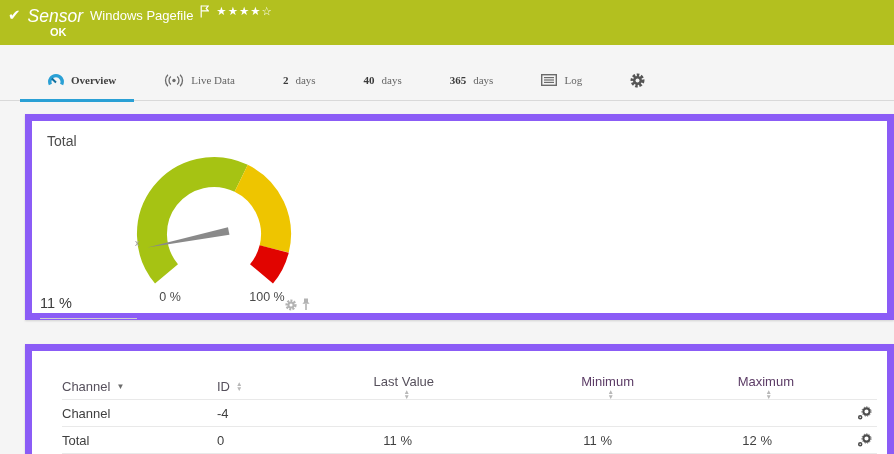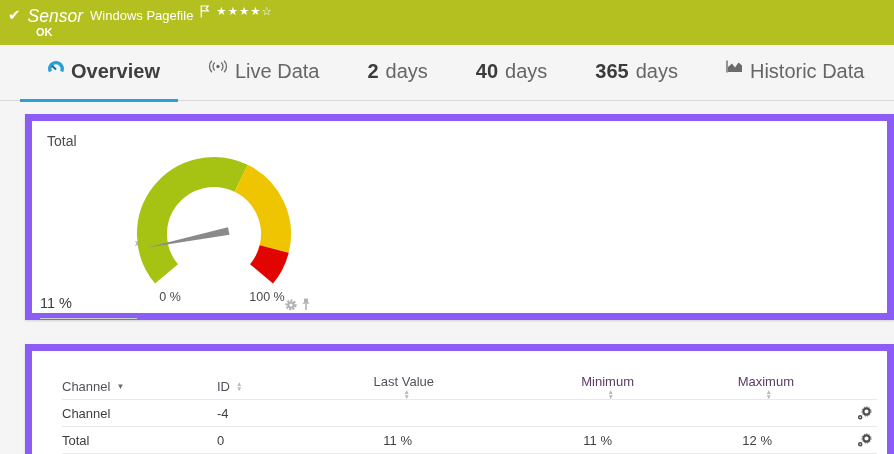--- a/index.html
+++ b/index.html
@@ -7,27 +7,27 @@
   body { font-family:"Liberation Sans","DejaVu Sans",sans-serif; background:#f5f5f5; position:relative; }
 
   
   .banner { position:absolute; left:0; top:0; width:894px; height:45px; background:#b3c01f; color:#fff; }
   .banner-line { position:absolute; left:8px; top:4px; display:flex; align-items:flex-start; }
   .check { font-size:15px; font-weight:bold; margin:2px 7px 0 0; }
   .sensor-kind { font-style:italic; font-size:17.5px; line-height:24px; }
   .sensor-title { font-size:13px; line-height:24px; margin-left:7px; }
   .flag { margin:0 0 0 7px; }
   .stars { font-size:11.5px; letter-spacing:1px; margin:0 0 0 7px; line-height:14px; }
-  .status-ok { position:absolute; left:36px; top:26px; font-size:11px; font-weight:bold; }
+  .status-ok { position:absolute; left:50px; top:26px; font-size:11px; font-weight:bold; }
 
   
   .tabbar { position:absolute; left:0; top:60px; width:894px; height:41px; display:flex; align-items:center;
             padding-left:48px; column-gap:48px; border-bottom:1px solid #d9d9d9; }
-  .tab { position:relative; height:41px; display:flex; gap:7px; font-size:20px;
-         color:#666; cursor:pointer; white-space:nowrap; }
+  .tab { position:relative; height:41px; display:flex; align-items:center; gap:7px; font-size:11px;
+         color:#666; cursor:pointer; white-space:nowrap;font-family:Liberation Serif, serif; }
   .tab .num { font-weight:bold; color:#3b3b3b; }
   .tab.active { color:#3f3f3f; font-weight:bold; }
   .tab.active::after { content:""; position:absolute; left:-28px; right:-18px; bottom:-1px; height:3px; background:#2aa0d5; }
   .ticon { display:inline-flex; }
 
   
   .panel { position:absolute; left:25px; width:869px; background:#fff; border:7px solid #8b5cf6;
            box-shadow:0 1px 2px rgba(0,0,0,.15); }
   .panel-gauge { top:114px; height:206px; }
   .panel-table { top:344px; height:200px; }
@@ -100,29 +100,20 @@
   <div class="tab">
     <span class="num">40</span>
     <span>days</span>
   </div>
   <div class="tab">
     <span class="num">365</span>
     <span>days</span>
   </div>
   <div class="tab">
     <span class="ticon">
-      <svg width="17" height="13" viewBox="0 0 17 13">
-          <path d="M2 12 L2 7 L6 3.5 L9 7.5 L12.5 2.5 L16 5.5 L16 12 Z" fill="#6b6b6b"></path>
-          <line x1="1" y1="0.5" x2="1" y2="12.5" stroke="#6b6b6b" stroke-width="1.4"></line>
-        </svg>
-    </span>
-    <span>Historic Data</span>
-  </div>
-  <div class="tab">
-    <span class="ticon">
       <svg width="16" height="12" viewBox="0 0 16 12">
           <rect x="0.7" y="0.7" width="14.6" height="10.6" fill="none" stroke="#6b6b6b" stroke-width="1.4"></rect>
           <line x1="3" y1="3.6" x2="13" y2="3.6" stroke="#6b6b6b" stroke-width="1.2"></line>
           <line x1="3" y1="6" x2="13" y2="6" stroke="#6b6b6b" stroke-width="1.2"></line>
           <line x1="3" y1="8.4" x2="13" y2="8.4" stroke="#6b6b6b" stroke-width="1.2"></line>
         </svg>
     </span>
     <span>Log</span>
   </div>
   <div class="tab">

